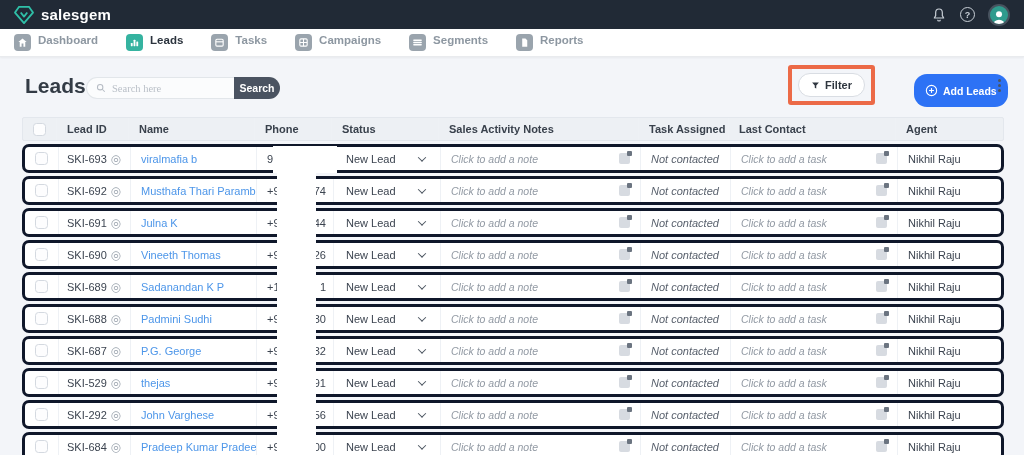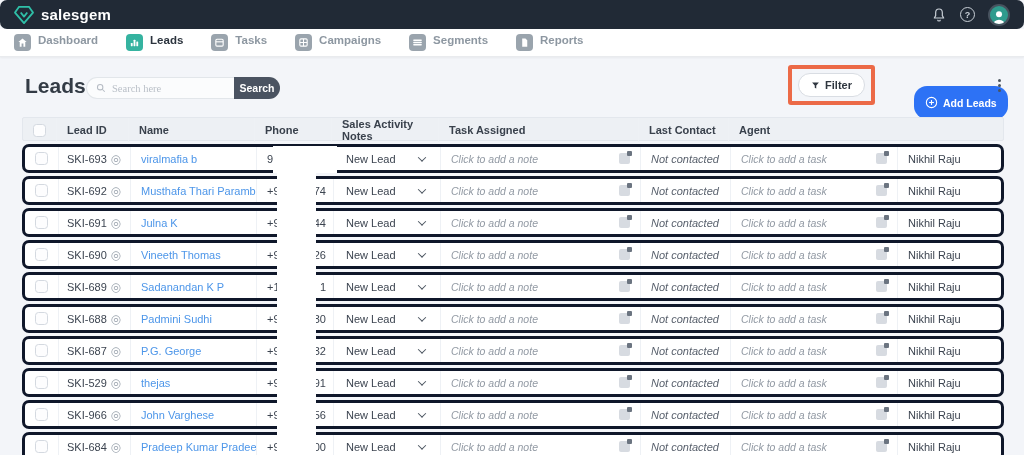--- a/index.html
+++ b/index.html
@@ -1,20 +1,20 @@
 <!DOCTYPE html>
 <html><head>
 <meta charset="utf-8">
 <style>
   * { margin:0; padding:0; box-sizing:border-box; }
   html,body { width:1024px; height:455px; overflow:hidden; background:#f3f5f9;
     font-family:"Liberation Sans","DejaVu Sans",sans-serif; position:relative; }
 
   
-  .navbar { height:29px; background:#212a36; display:flex; align-items:center; padding:0 14px;border-radius:7px; }
+  .navbar { height:29px; background:#212a36; display:flex; align-items:center; padding:0 14px; }
   .logo { display:flex; align-items:center; gap:7px; }
   .logo-text { color:#fff; font-size:15px; font-weight:700; letter-spacing:.2px; }
   .nav-right { margin-left:auto; display:flex; align-items:center; gap:13px; }
   .help-circle { width:15px; height:15px; border:1.5px solid #c8cfd6; border-radius:50%;
     color:#c8cfd6; font-size:9px; font-weight:700; display:flex; align-items:center; justify-content:center; }
   .avatar { width:22px; height:22px; border-radius:50%; background:#2f9b8d; border:2px solid #47525e;
     display:flex; align-items:flex-end; justify-content:center; overflow:hidden; }
 
   
   .tabbar { height:28px; background:#fff; display:flex; align-items:center; gap:28px;
@@ -36,21 +36,21 @@
     color:#4a525e; width:110px; font-family:Liberation Serif, serif; }
   .search-input input::placeholder { color:#b9bfc7; }
   .search-btn { width:46px; height:22px; background:#4a5361; color:#fff; font-size:10.5px;
     font-weight:700; border:none; border-radius:0 12px 12px 0; cursor:pointer; font-family:inherit; }
 
   .annotation-box { position:absolute; left:788px; top:65px; width:87px; height:40px;
     border:4px solid #ec6a47; border-radius:3px; display:flex; align-items:center; justify-content:center; z-index:8; }
   .filter-btn { width:67px; height:24px; background:#fff; border:1px solid #d9dde3; border-radius:12px;
     display:flex; align-items:center; justify-content:center; gap:5px; font-size:11px; font-weight:700;
     color:#2f363f; cursor:pointer; font-family:inherit; }
-  .add-btn { position:absolute; left:914px; top:86px; height:33px; padding:0 11px; background:#2d72f5;
+  .add-btn { position:absolute; left:914px; top:74px; height:33px; padding:0 11px; background:#2d72f5;
     border:none; border-radius:13px; color:#fff; font-size:10.5px; font-weight:700; display:flex;
     align-items:center; gap:5px; cursor:pointer; font-family:inherit; }
   .kebab { position:absolute; left:993px; top:79px; width:12px; display:flex; flex-direction:column;
     align-items:center; gap:2px; cursor:pointer; }
   .kebab i { width:3px; height:3px; background:#4b5560; border-radius:50%; }
 
   
   .table { position:absolute; left:22px; top:117px; width:982px; }
   .grid { display:grid; grid-template-columns:33px 72px 126px 77px 107px 200px 90px 167px 110px; align-items:center; }
   .thead { height:24px; background:#edf0f4; border:1px solid #e3e7ed; border-radius:2px; }
@@ -199,20 +199,21 @@
   </div>
 
 <div class="table">
   <div class="thead grid">
     <div class="cell c-cb">
         <span class="cb"></span>
       </div>
     <div class="cell">Lead ID</div>
     <div class="cell">Name</div>
     <div class="cell">Phone</div>
+    <div class="cell">Status</div>
     <div class="cell">Sales Activity Notes</div>
     <div class="cell">Task Assigned</div>
     <div class="cell">Last Contact</div>
     <div class="cell">Agent</div>
   </div>
 
   <div class="row grid">
     <div class="cell c-cb">
         <span class="cb"></span>
       </div>
@@ -490,21 +491,21 @@
     <div class="cell">
         <span>Nikhil Raju</span>
       </div>
   </div>
 
   <div class="row grid">
     <div class="cell c-cb">
         <span class="cb"></span>
       </div>
     <div class="cell c-id">
-        <span>SKI-966</span>
+        <span>SKI-292</span>
         <span class="tgt">◎</span>
       </div>
     <div class="cell">
         <a class="name">John Varghese</a>
       </div>
     <div class="cell c-phone">
         <span>+91</span>
         <span>56</span>
       </div>
     <div class="cell c-status">

